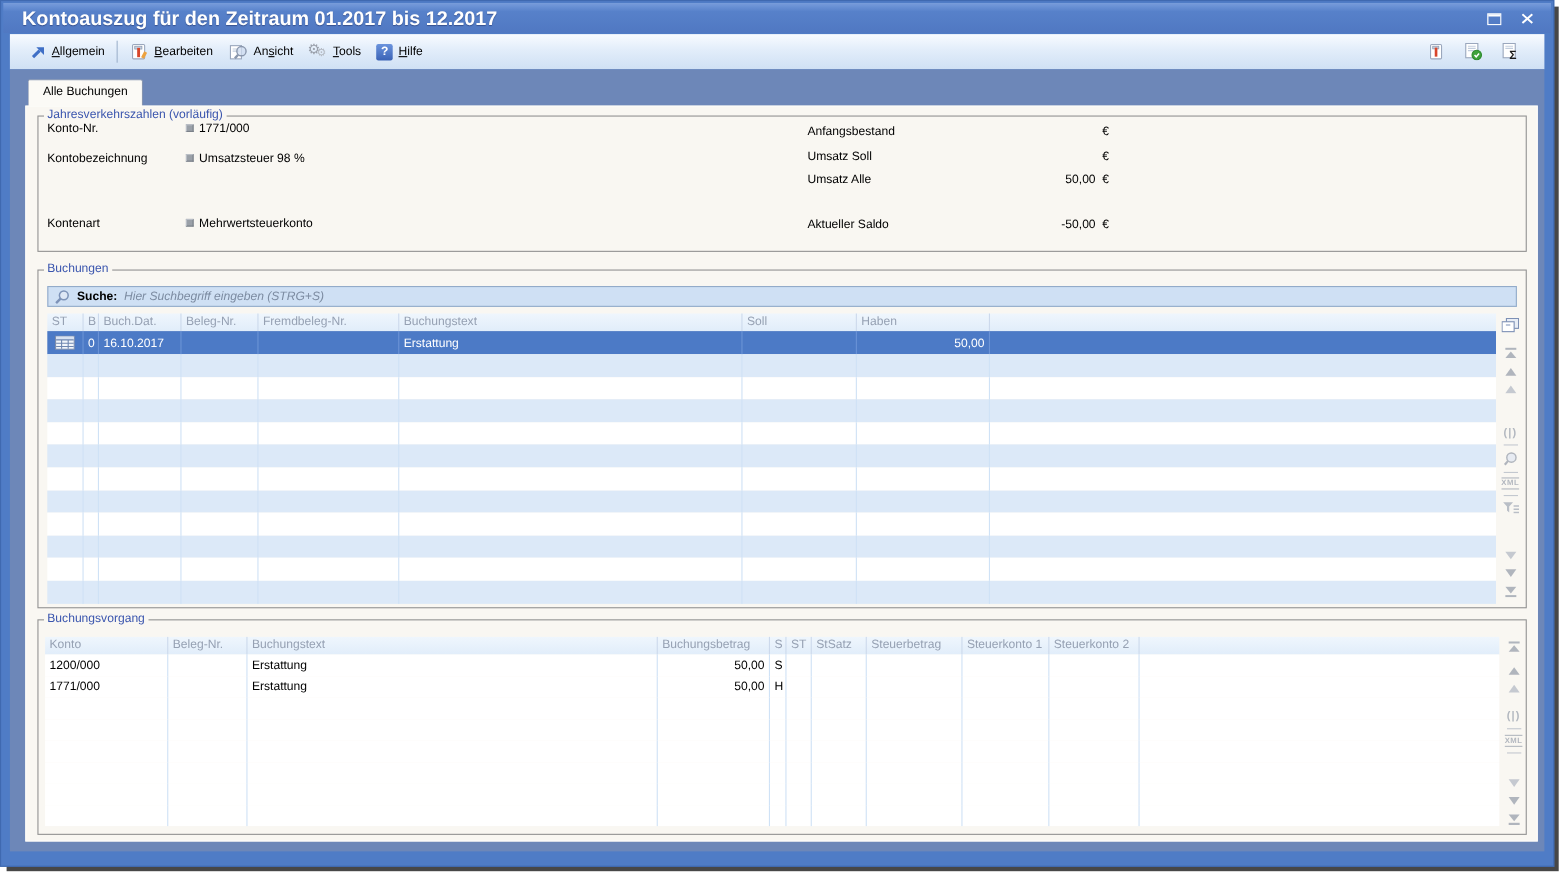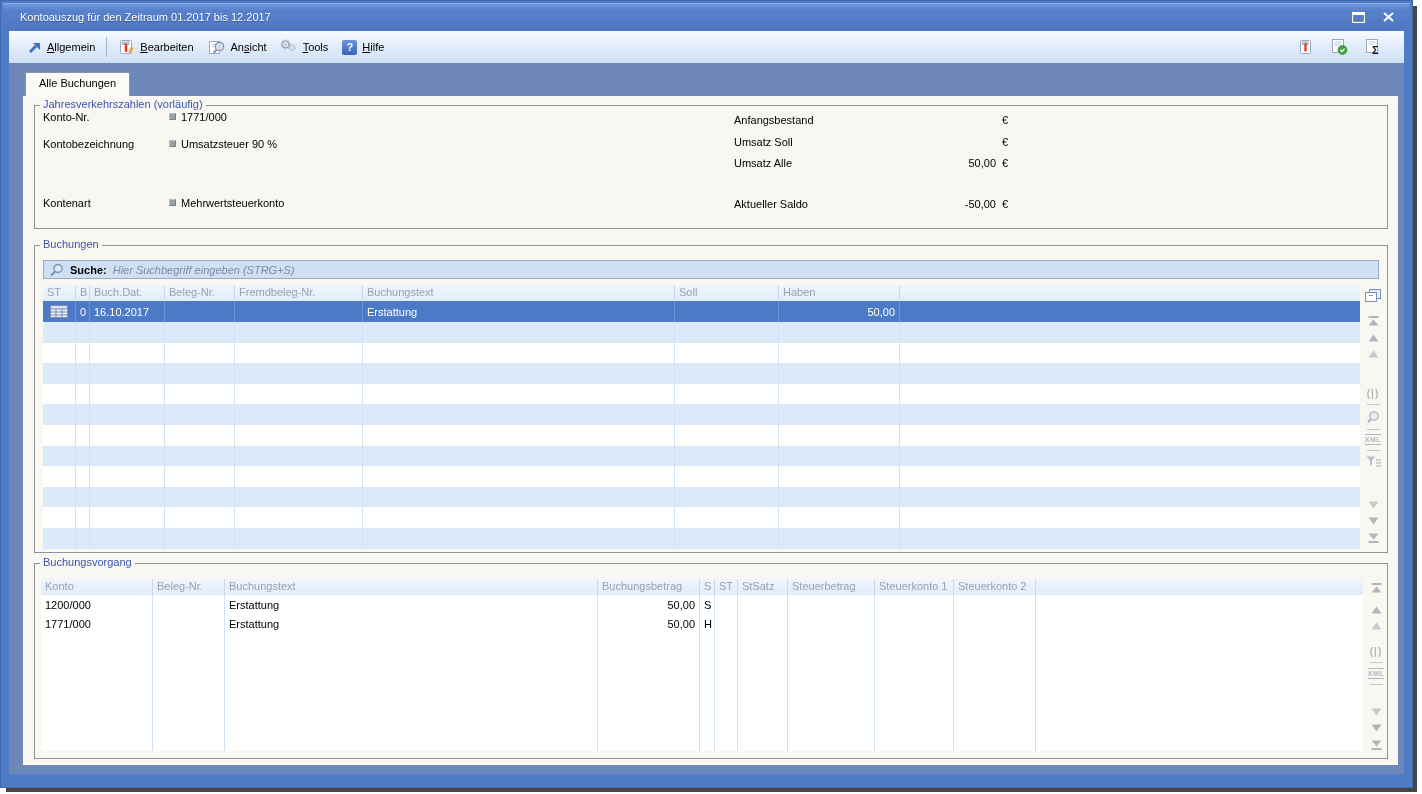--- a/index.html
+++ b/index.html
@@ -5,21 +5,21 @@
   * { margin:0; padding:0; box-sizing:border-box; }
   html,body { background:#ffffff; width:1422px; height:794px; overflow:hidden;
               font-family:"Liberation Sans", sans-serif; font-size:11px; color:#000; }
   .window { position:absolute; left:0; top:0; width:1413px; height:788px;
             background:#4f7cc6; border:1px solid #3f69b0;
             box-shadow:5px 5px 0 -1px #474747; }
   
   .titlebar { position:absolute; left:2px; top:2px; right:2px; height:27px;
               background:linear-gradient(#7298d9 0%, #5781ca 25%, #5078c2 100%);
               border-top:1px solid #88a9e2; display:flex; align-items:center; }
-  .title-text { color:#fff; font-weight:normal; font-size:11px; padding-left:17px;
+  .title-text { color:#fff; font-weight:bold; font-size:18px; padding-left:17px;
                 text-shadow:0 1px 1px rgba(0,0,40,.35); }
   .win-controls { margin-left:auto; display:flex; align-items:center; gap:14px; padding-right:14px; }
   .win-btn { display:flex; align-items:center; justify-content:center; width:16px; height:15px; cursor:default; }
   
   .menubar { position:absolute; left:8px; top:30px; right:8px; height:32px;
              background:linear-gradient(#f8fbff 0%, #e2edfa 45%, #cfe0f4 100%);
              display:flex; align-items:center; padding-left:12px; }
   .menu-item { display:flex; align-items:center; gap:5px; padding:3px 7px; cursor:default; }
   .menu-label { font-size:11px; }
   .menu-sep { width:1px; height:20px; background:#9fb2cc; margin:0 4px; }
@@ -203,21 +203,21 @@
         <span class="legend">Jahresverkehrszahlen (vorläufig)</span>
         <div id="summary-left">
             <div class="frow" style="top: 3px; left: 0px; width: 650px;">
               <span class="flabel">Konto-Nr.</span>
               <span class="bullet"></span>
               <span class="fvalue">1771/000</span>
             </div>
             <div class="frow" style="top: 30px; left: 0px; width: 650px;">
               <span class="flabel">Kontobezeichnung</span>
               <span class="bullet"></span>
-              <span class="fvalue">Umsatzsteuer 90 %</span>
+              <span class="fvalue">Umsatzsteuer 98 %</span>
             </div>
             <div class="frow" style="top: 89px; left: 0px; width: 650px;">
               <span class="flabel">Kontenart</span>
               <span class="bullet"></span>
               <span class="fvalue">Mehrwertsteuerkonto</span>
             </div>
           </div>
         <div id="summary-right">
             <div class="rrow" style="top: 8px;">
               <span class="rlabel">Anfangsbestand</span>

